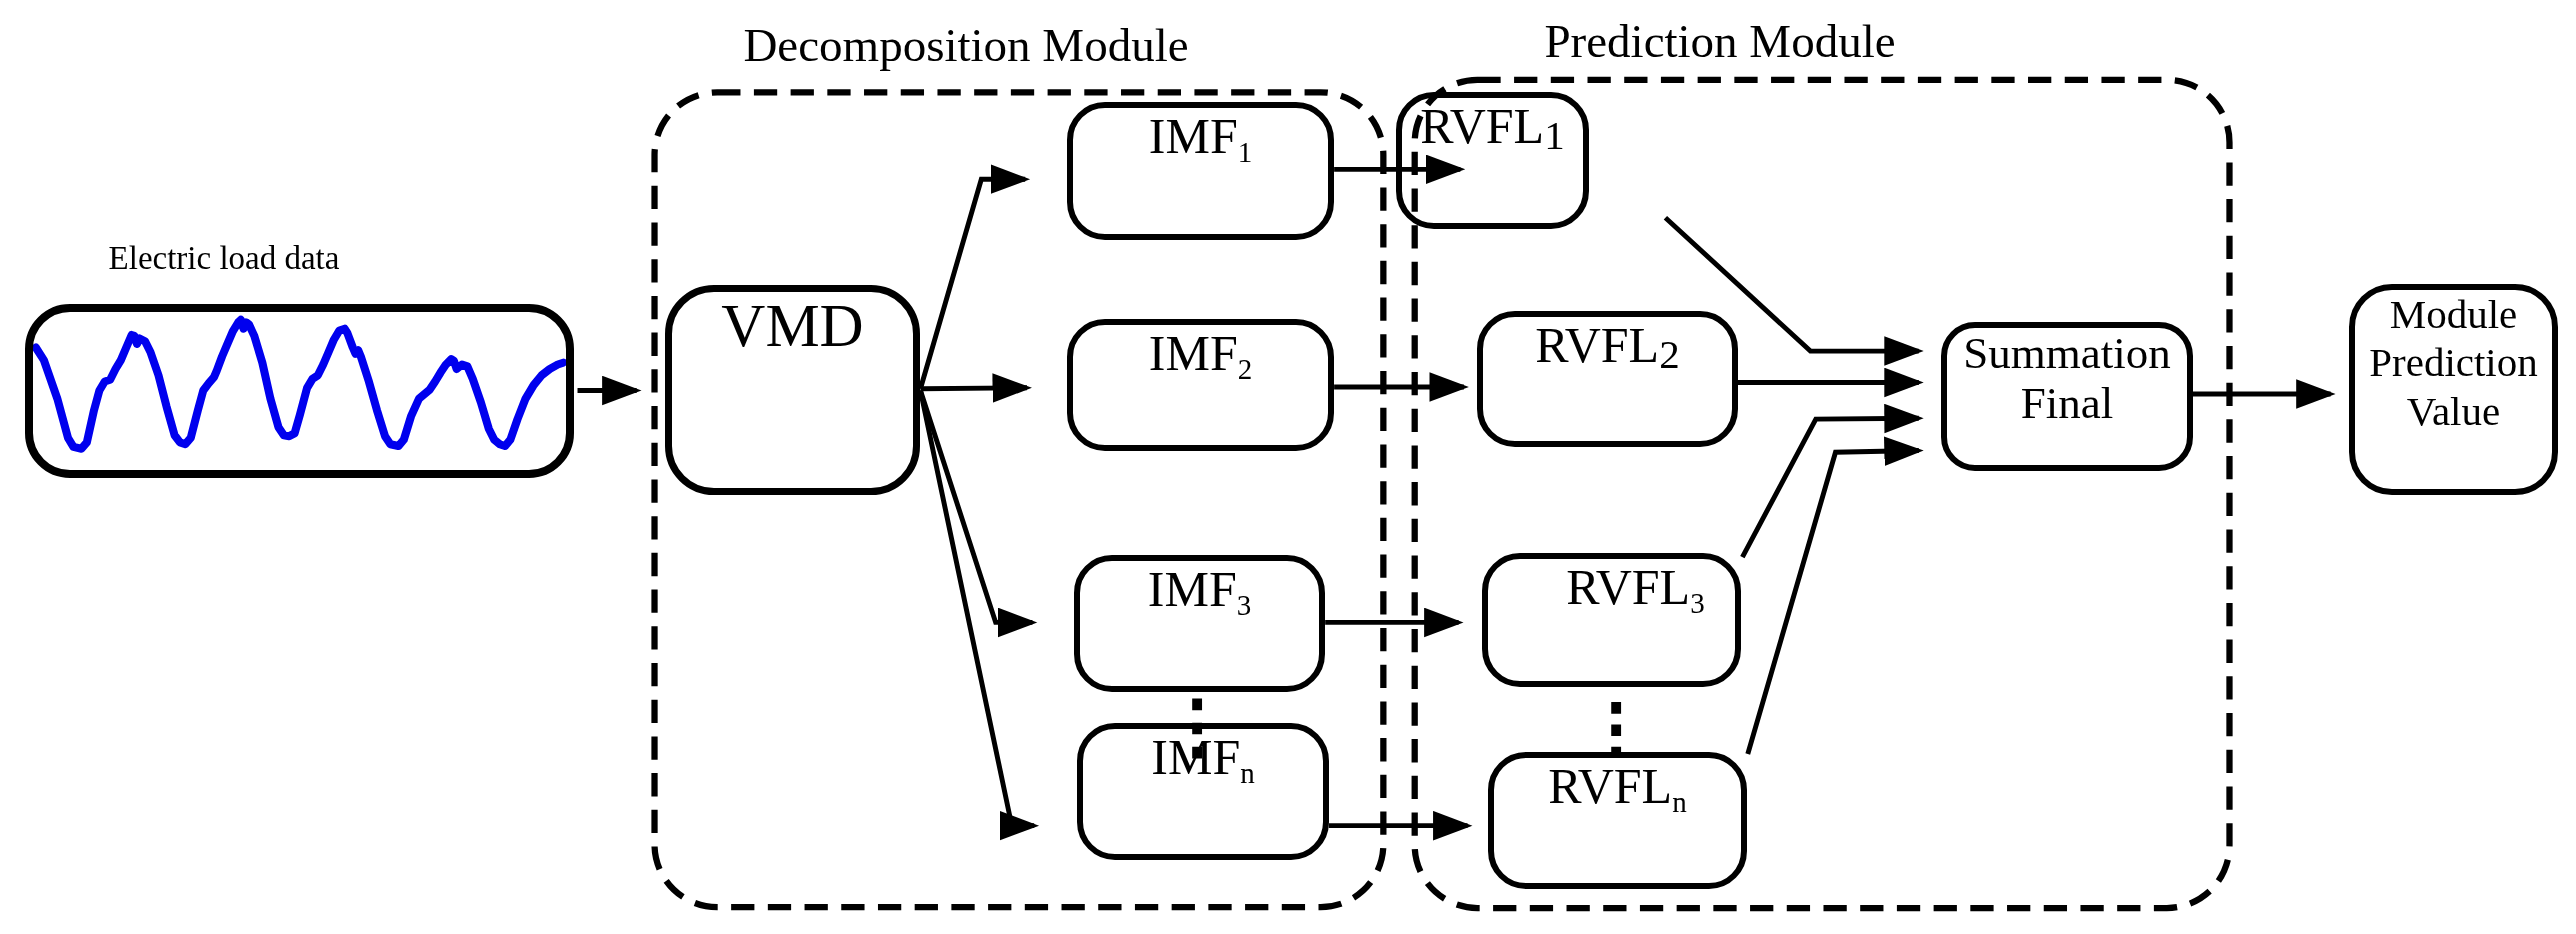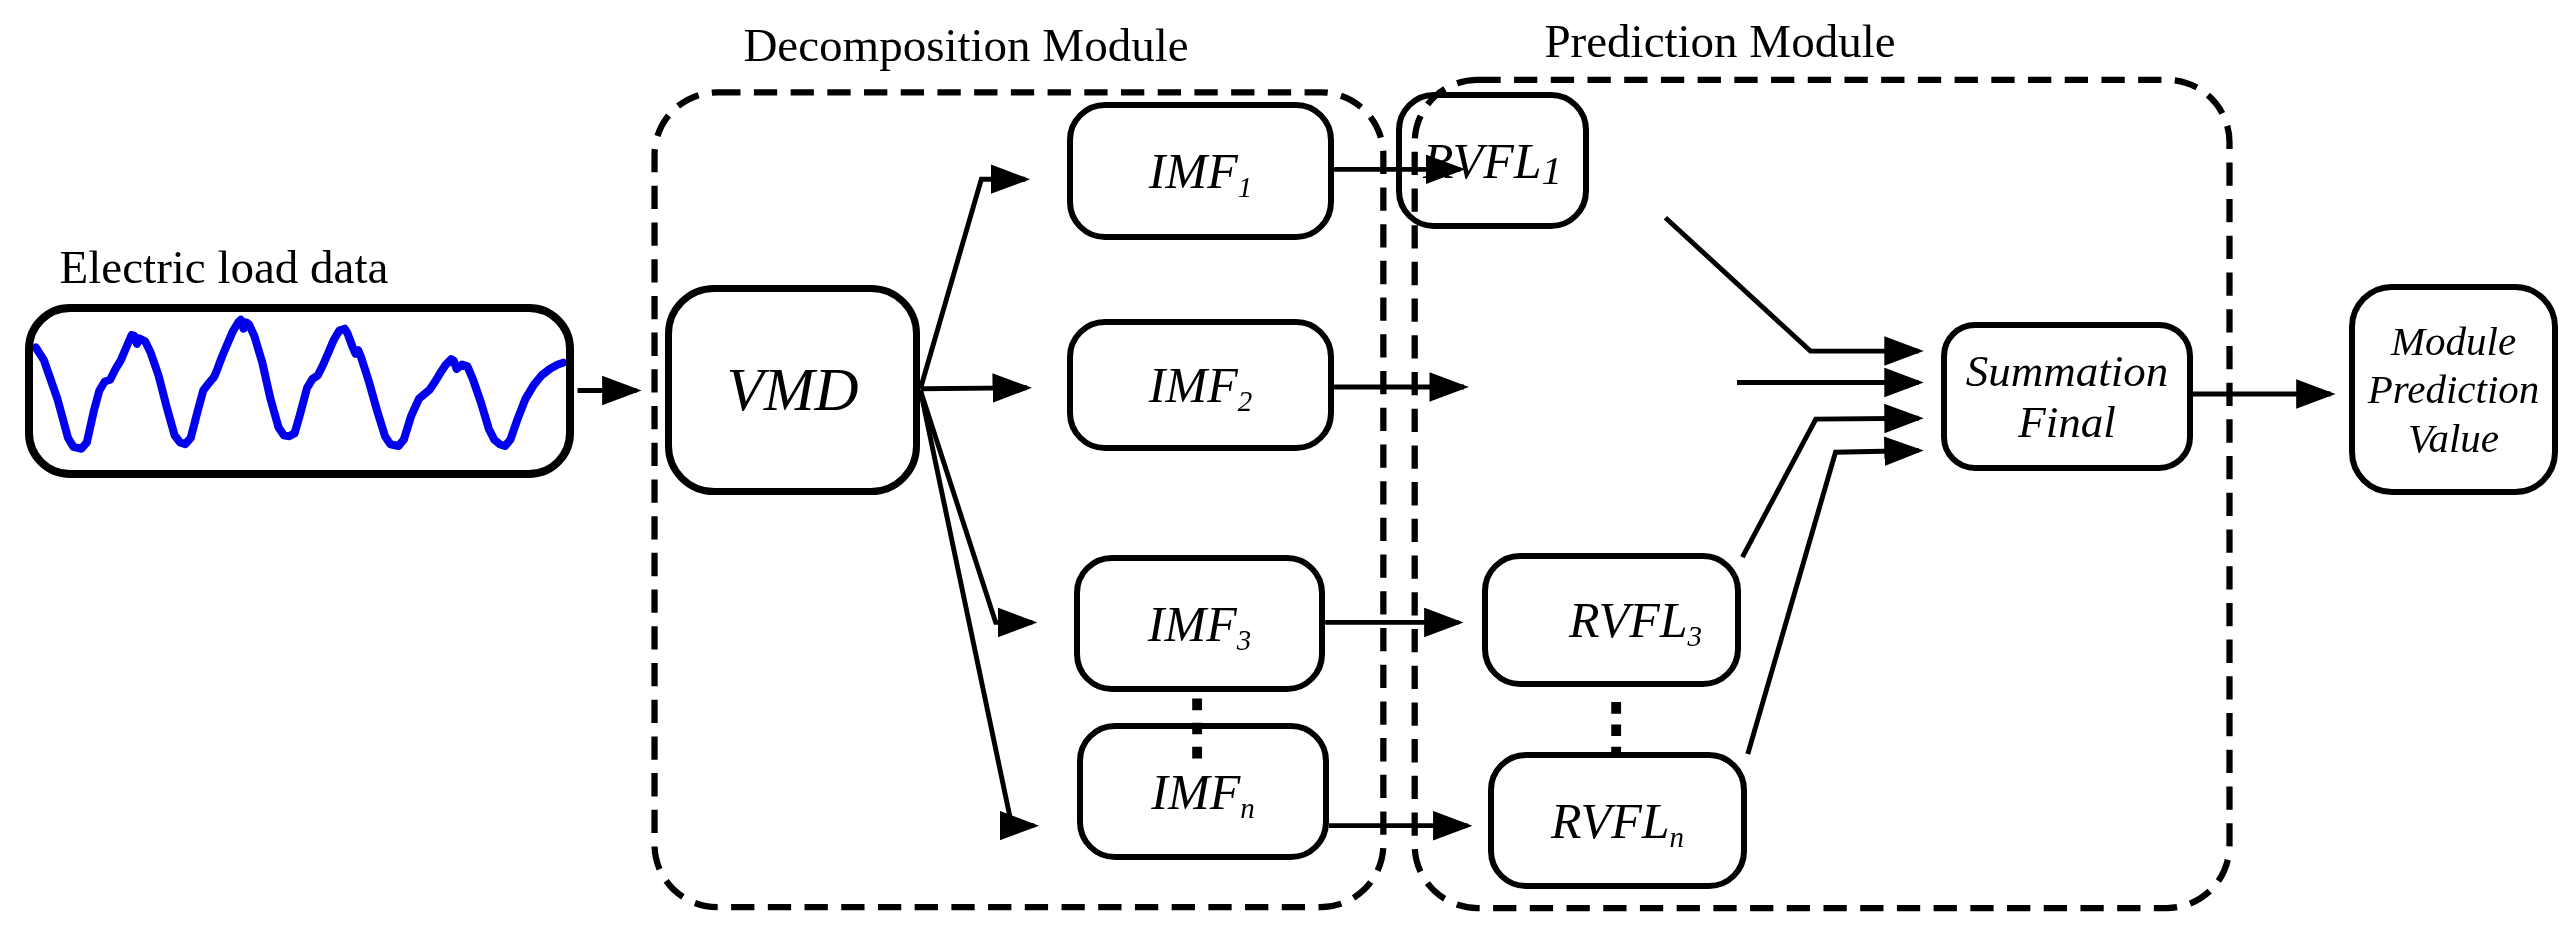--- a/index.html
+++ b/index.html
@@ -24,26 +24,24 @@
     position: absolute;
     left: 0; top: 0;
     z-index: 1;
   }
   .node {
     position: absolute;
     z-index: 2;
     border: 6.3px solid var(--line);
     border-radius: 38px;
     display: flex;
-    align-items: center;
     justify-content: center;
     text-align: center;
     background: transparent;
     line-height: 1.12;
-    font-style: italic;
   }
   .caption {
     position: absolute;
     z-index: 2;
     transform: translateX(-50%);
     white-space: nowrap;
     text-align: center;
   }
   .sub-small {
     font-size: 0.58em;
@@ -62,21 +60,21 @@
   #imf-1  { left: 1067px; top: 102px; width: 267px; height: 138px; }
   #imf-2  { left: 1067px; top: 319px; width: 267px; height: 132px; }
   #imf-3  { left: 1074px; top: 555px; width: 251px; height: 137px; }
   #imf-n  { left: 1077px; top: 723px; width: 252px; height: 137px; }
   #rvfl-1 { left: 1396px; top: 92px; width: 193px; height: 137px; }
   #rvfl-2 { left: 1477px; top: 311px; width: 261px; height: 136px; }
   #rvfl-3 { left: 1482px; top: 553px; width: 259px; height: 134px; padding-left: 48px; }
   #rvfl-n { left: 1488px; top: 752px; width: 259px; height: 137px; }
   #summation-box { left: 1941px; top: 322px; width: 252px; height: 149px; border-radius: 34px; font-size: 45px; }
   #final-box     { left: 2349px; top: 284px; width: 209px; height: 211px; border-radius: 43px; font-size: 41px; line-height: 1.18; }
-  #elec-caption   { left: 224px;  top: 240px; font-size: 47px; }
+  #elec-caption   { left: 224px;  top: 240px; font-size: 33px; }
   #decomp-caption { left: 966px; top: 18px;  font-size: 47px; }
   #pred-caption   { left: 1720px; top: 14.3px;  font-size: 47px; }
 </style>
 </head>
 <body>
 
 <div id="canvas">
 
   <svg id="connector-layer" width="2576" height="935" viewBox="0 0 2877 1044">
     <defs>
@@ -142,20 +140,23 @@
   <div id="imf-3" class="node imf-box">
     <span><span>IMF</span><span class="sub-small">3</span></span>
   </div>
   <div id="imf-n" class="node imf-box">
     <span><span>IMF</span><span class="sub-small">n</span></span>
   </div>
 
   <div id="rvfl-1" class="node rvfl-box">
     <span><span>RVFL</span><span class="sub-large">1</span></span>
   </div>
+  <div id="rvfl-2" class="node rvfl-box">
+    <span><span>RVFL</span><span class="sub-large">2</span></span>
+  </div>
   <div id="rvfl-3" class="node rvfl-box">
     <span><span>RVFL</span><span class="sub-small">3</span></span>
   </div>
   <div id="rvfl-n" class="node rvfl-box">
     <span><span>RVFL</span><span class="sub-small">n</span></span>
   </div>
 
   <div id="summation-box" class="node">
     <div>
       <div>Summation</div>

